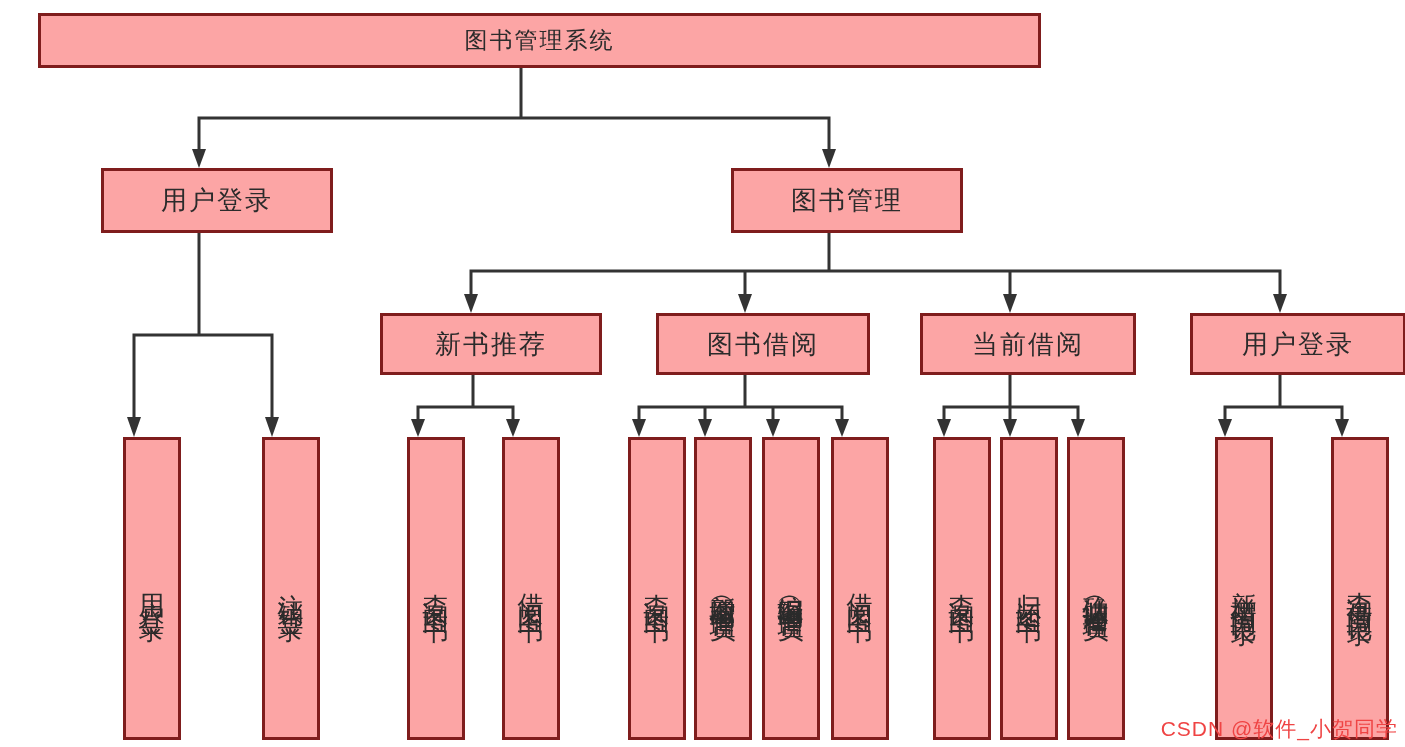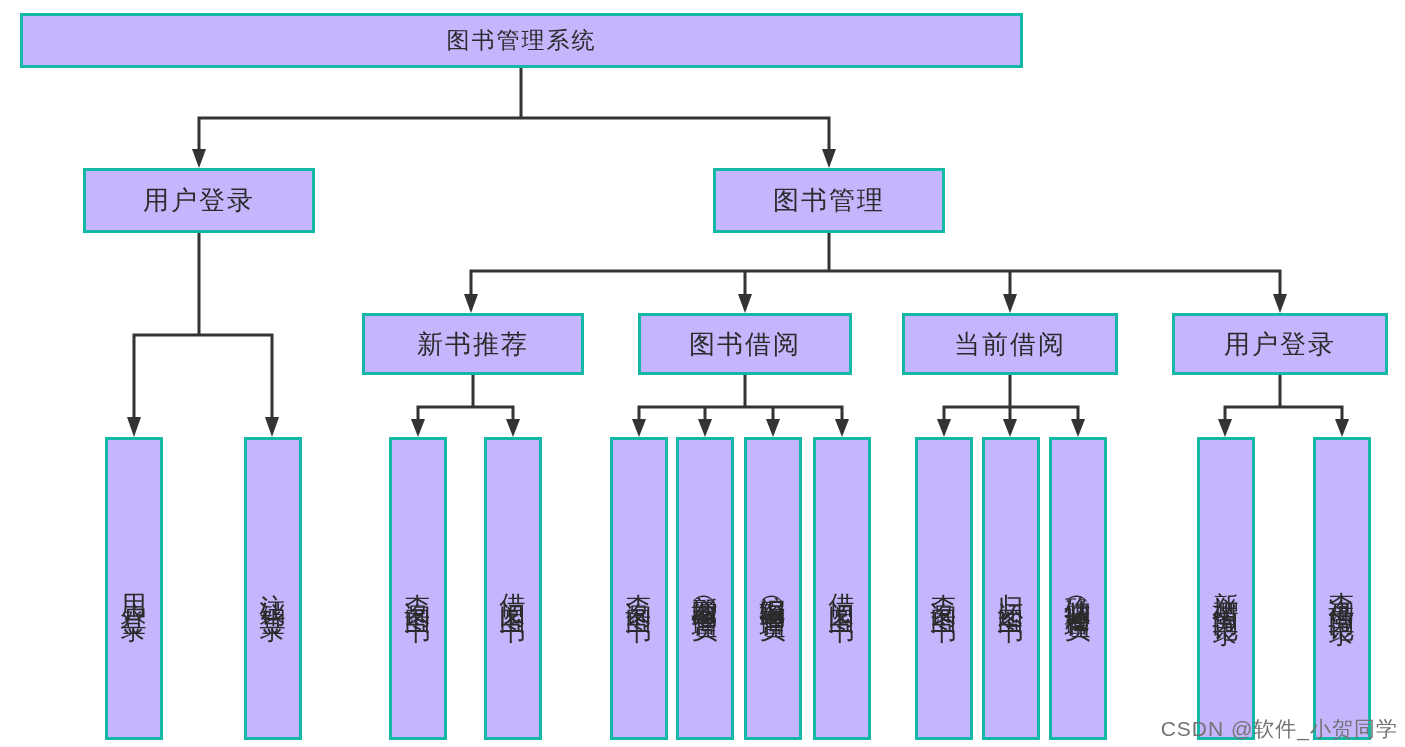--- a/index.html
+++ b/index.html
@@ -13,26 +13,27 @@
     color: #2b2b2b;
   }
   #connectors {
     position: absolute;
     left: 0; top: 0;
     width: 1405px; height: 747px;
   }
   .box {
     position: absolute;
     box-sizing: border-box;
-    border: 3px solid #14b8a6;
-    background: #c4b5fd;
+    border: 3px solid #7f1d1d;
+    background: #fca5a5;
     display: flex;
     align-items: center;
     justify-content: center;
     text-align: center;
+    margin-left: 18px;
   }
   .hbox { font-size: 26px; letter-spacing: 2px; }
   .root { font-size: 23px; letter-spacing: 2px; }
   .vbox { font-size: 26px; }
   .vtext {
     writing-mode: vertical-rl;
     text-orientation: mixed;
     line-height: 1;
     white-space: nowrap;
   }
@@ -51,21 +52,21 @@
   .lf5  { left: 610px; }  .lf6  { left: 676px; }
   .lf7  { left: 744px; }  .lf8  { left: 813px; }
   .lf9  { left: 915px; }  .lf10 { left: 982px; }
   .lf11 { left: 1049px; } .lf12 { left: 1197px; }
   .lf13 { left: 1313px; }
   #watermark {
     position: absolute;
     right: 7px;
     bottom: 4px;
     font-size: 21px;
-    color: #737373;
+    color: #ef4444;
     letter-spacing: 1px;
   }
 </style>
 </head>
 <body>
 
 <div id="canvas">
 
   <svg id="connectors" viewBox="0 0 1405 747" xmlns="http://www.w3.org/2000/svg">
     <g stroke="#333333" stroke-width="3" fill="none">

